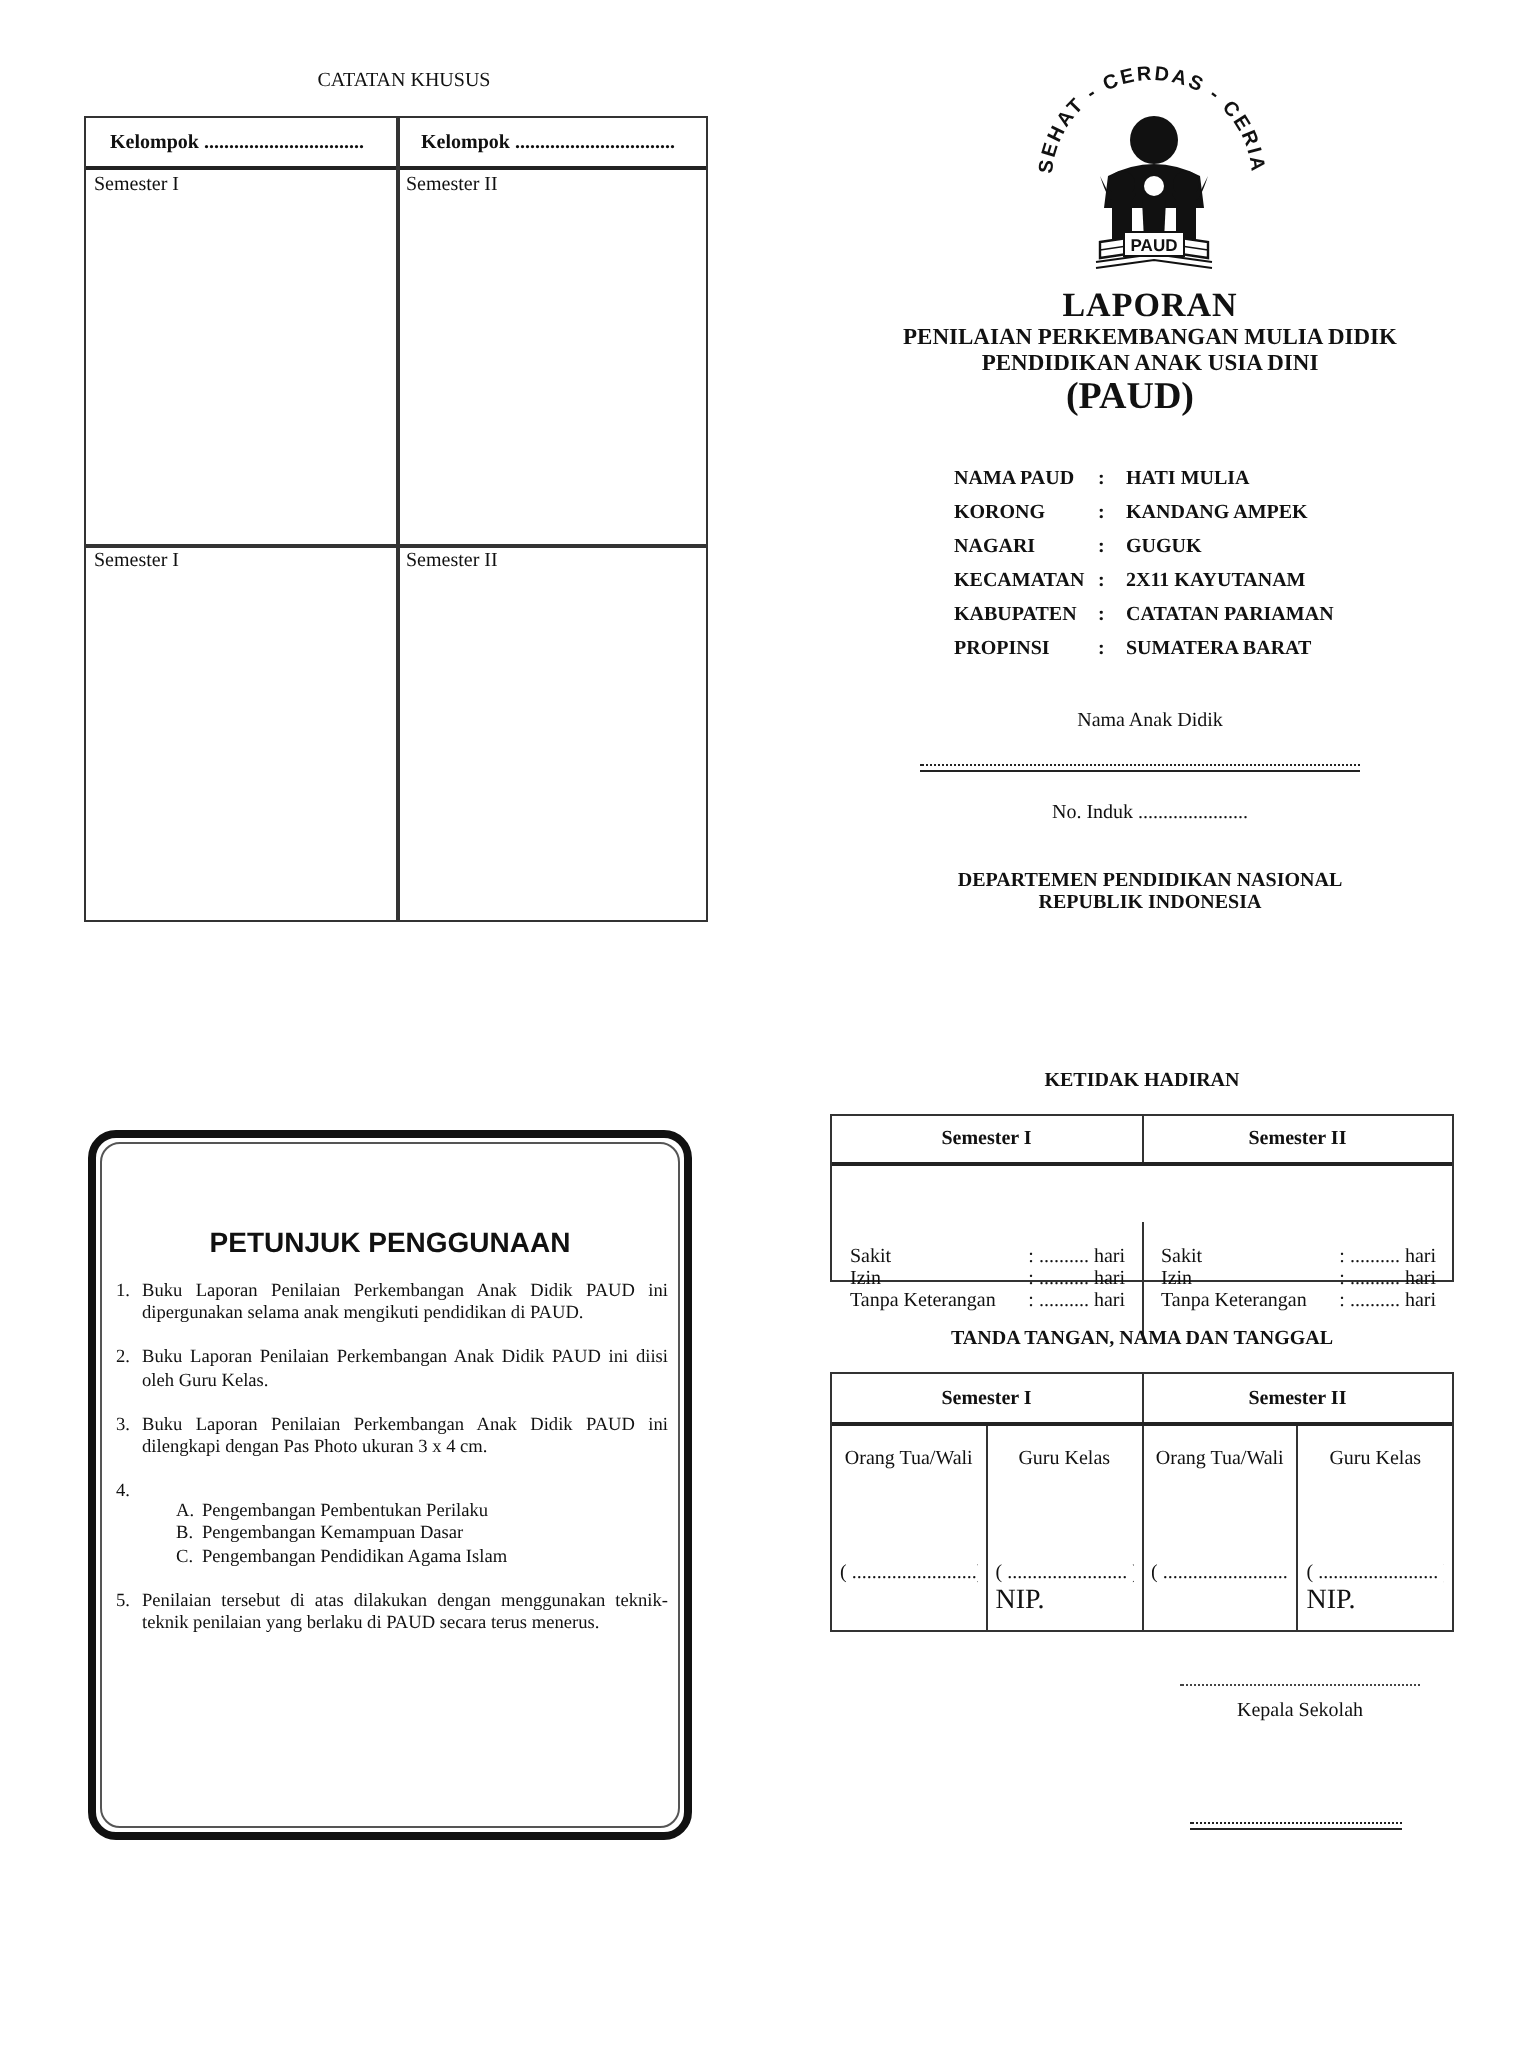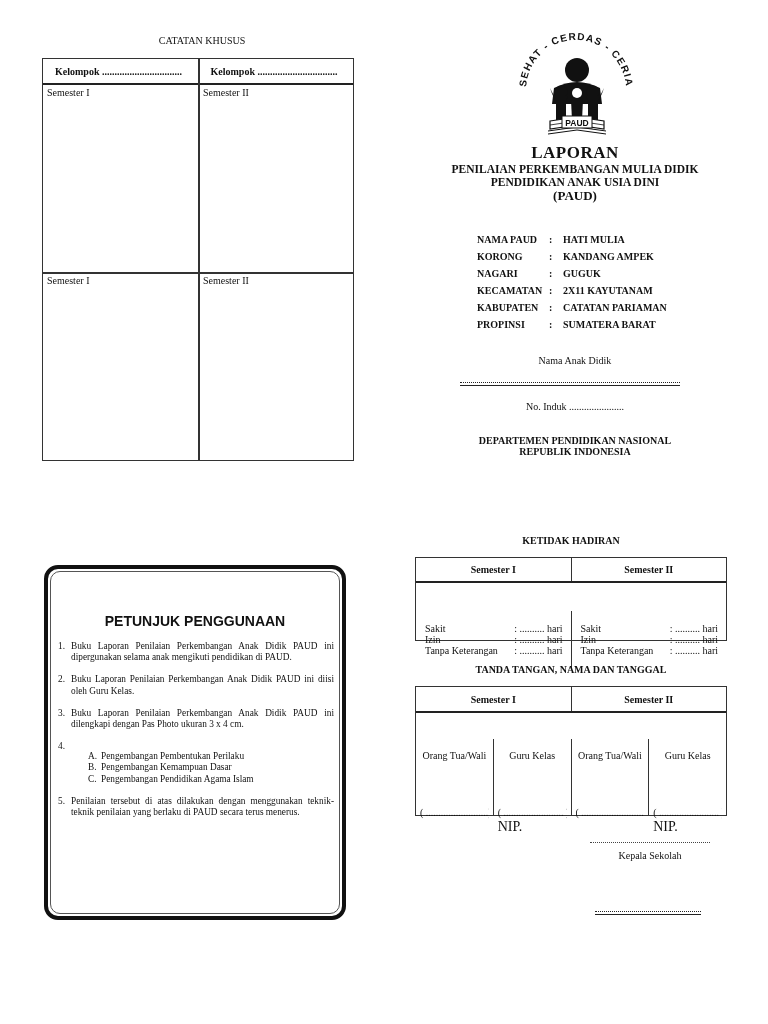--- a/index.html
+++ b/index.html
@@ -18,21 +18,21 @@
   #ck-mid { position: absolute; left: 0; top: 213px; width: 100%; height: 1.5px; background: #333; }
   .ck-label { position: absolute; font-size: 10px; }
 
   
   #logo { left: 510px; top: 28px; width: 130px; height: 110px; }
 
   
   #lap-title { left: 440px; top: 143px; width: 270px; font-size: 17px; font-weight: bold; text-align: center; letter-spacing: 0.5px; }
   #lap-sub1 { left: 440px; top: 163px; width: 270px; font-size: 11.5px; font-weight: bold; text-align: center; }
   #lap-sub2 { left: 440px; top: 176px; width: 270px; font-size: 11.5px; font-weight: bold; text-align: center; }
-  #lap-paud { left: 440px; top: 188px; width: 270px; font-size: 13px; font-weight: bold; text-align: center; }
+  #lap-paud { left: 430px; top: 188px; width: 270px; font-size: 19px; font-weight: bold; text-align: center; }
 
   
   #info { left: 477px; top: 231px; width: 240px; }
   .info-row { display: flex; height: 17px; font-size: 10px; font-weight: bold; align-items: center; }
   .info-key { width: 72px; }
   .info-colon { width: 14px; }
   .info-val { flex: 1; }
 
   #nama-label { left: 450px; top: 355px; width: 250px; font-size: 10px; text-align: center; }
   #nama-line { left: 460px; top: 382px; width: 220px; height: 4px; border-top: 1.5px dotted #222; border-bottom: 1.5px solid #222; }
@@ -51,21 +51,21 @@
   .kh-col + .kh-col { border-left: 1.5px solid #333; }
   .kh-row { display: flex; justify-content: space-between; font-size: 10px; line-height: 11px; }
 
   
   #tt-title { left: 415px; top: 664px; width: 312px; font-size: 10px; font-weight: bold; text-align: center; }
   #tt-table { left: 415px; top: 686px; width: 312px; height: 130px; border: 1.5px solid #333; }
   #tt-head { position: absolute; left: 0; top: 0; width: 100%; height: 26px; border-bottom: 2px solid #222; display: flex; }
   #tt-head .cell { flex: 1; display: flex; align-items: center; justify-content: center; font-size: 10px; font-weight: bold; }
   #tt-head .cell + .cell { border-left: 1.5px solid #333; }
   #tt-body { position: absolute; left: 0; top: 26px; width: 100%; height: 102px; display: flex; }
-  .tt-col { flex: 1; position: relative; margin-top: 26px; }
+  .tt-col { flex: 1; position: relative; }
   .tt-col + .tt-col { border-left: 1.5px solid #333; }
   .tt-col-label { position: absolute; left: 0; top: 11px; width: 100%; text-align: center; font-size: 10px; }
   .tt-sign { position: absolute; left: 4px; right: 4px; top: 68px; font-size: 10px; line-height: 12px; white-space: nowrap; overflow: hidden; }
   .tt-nip { position: absolute; left: 4px; top: 80px; font-size: 14px; }
 
   #kepsek-dots { left: 590px; top: 842px; width: 120px; height: 2px; border-top: 1.5px dotted #444; }
   #kepsek-label { left: 580px; top: 850px; width: 140px; font-size: 10px; text-align: center; }
   #kepsek-line { left: 595px; top: 911px; width: 106px; height: 4px; border-top: 1.5px dotted #222; border-bottom: 1.5px solid #222; }
 
   

